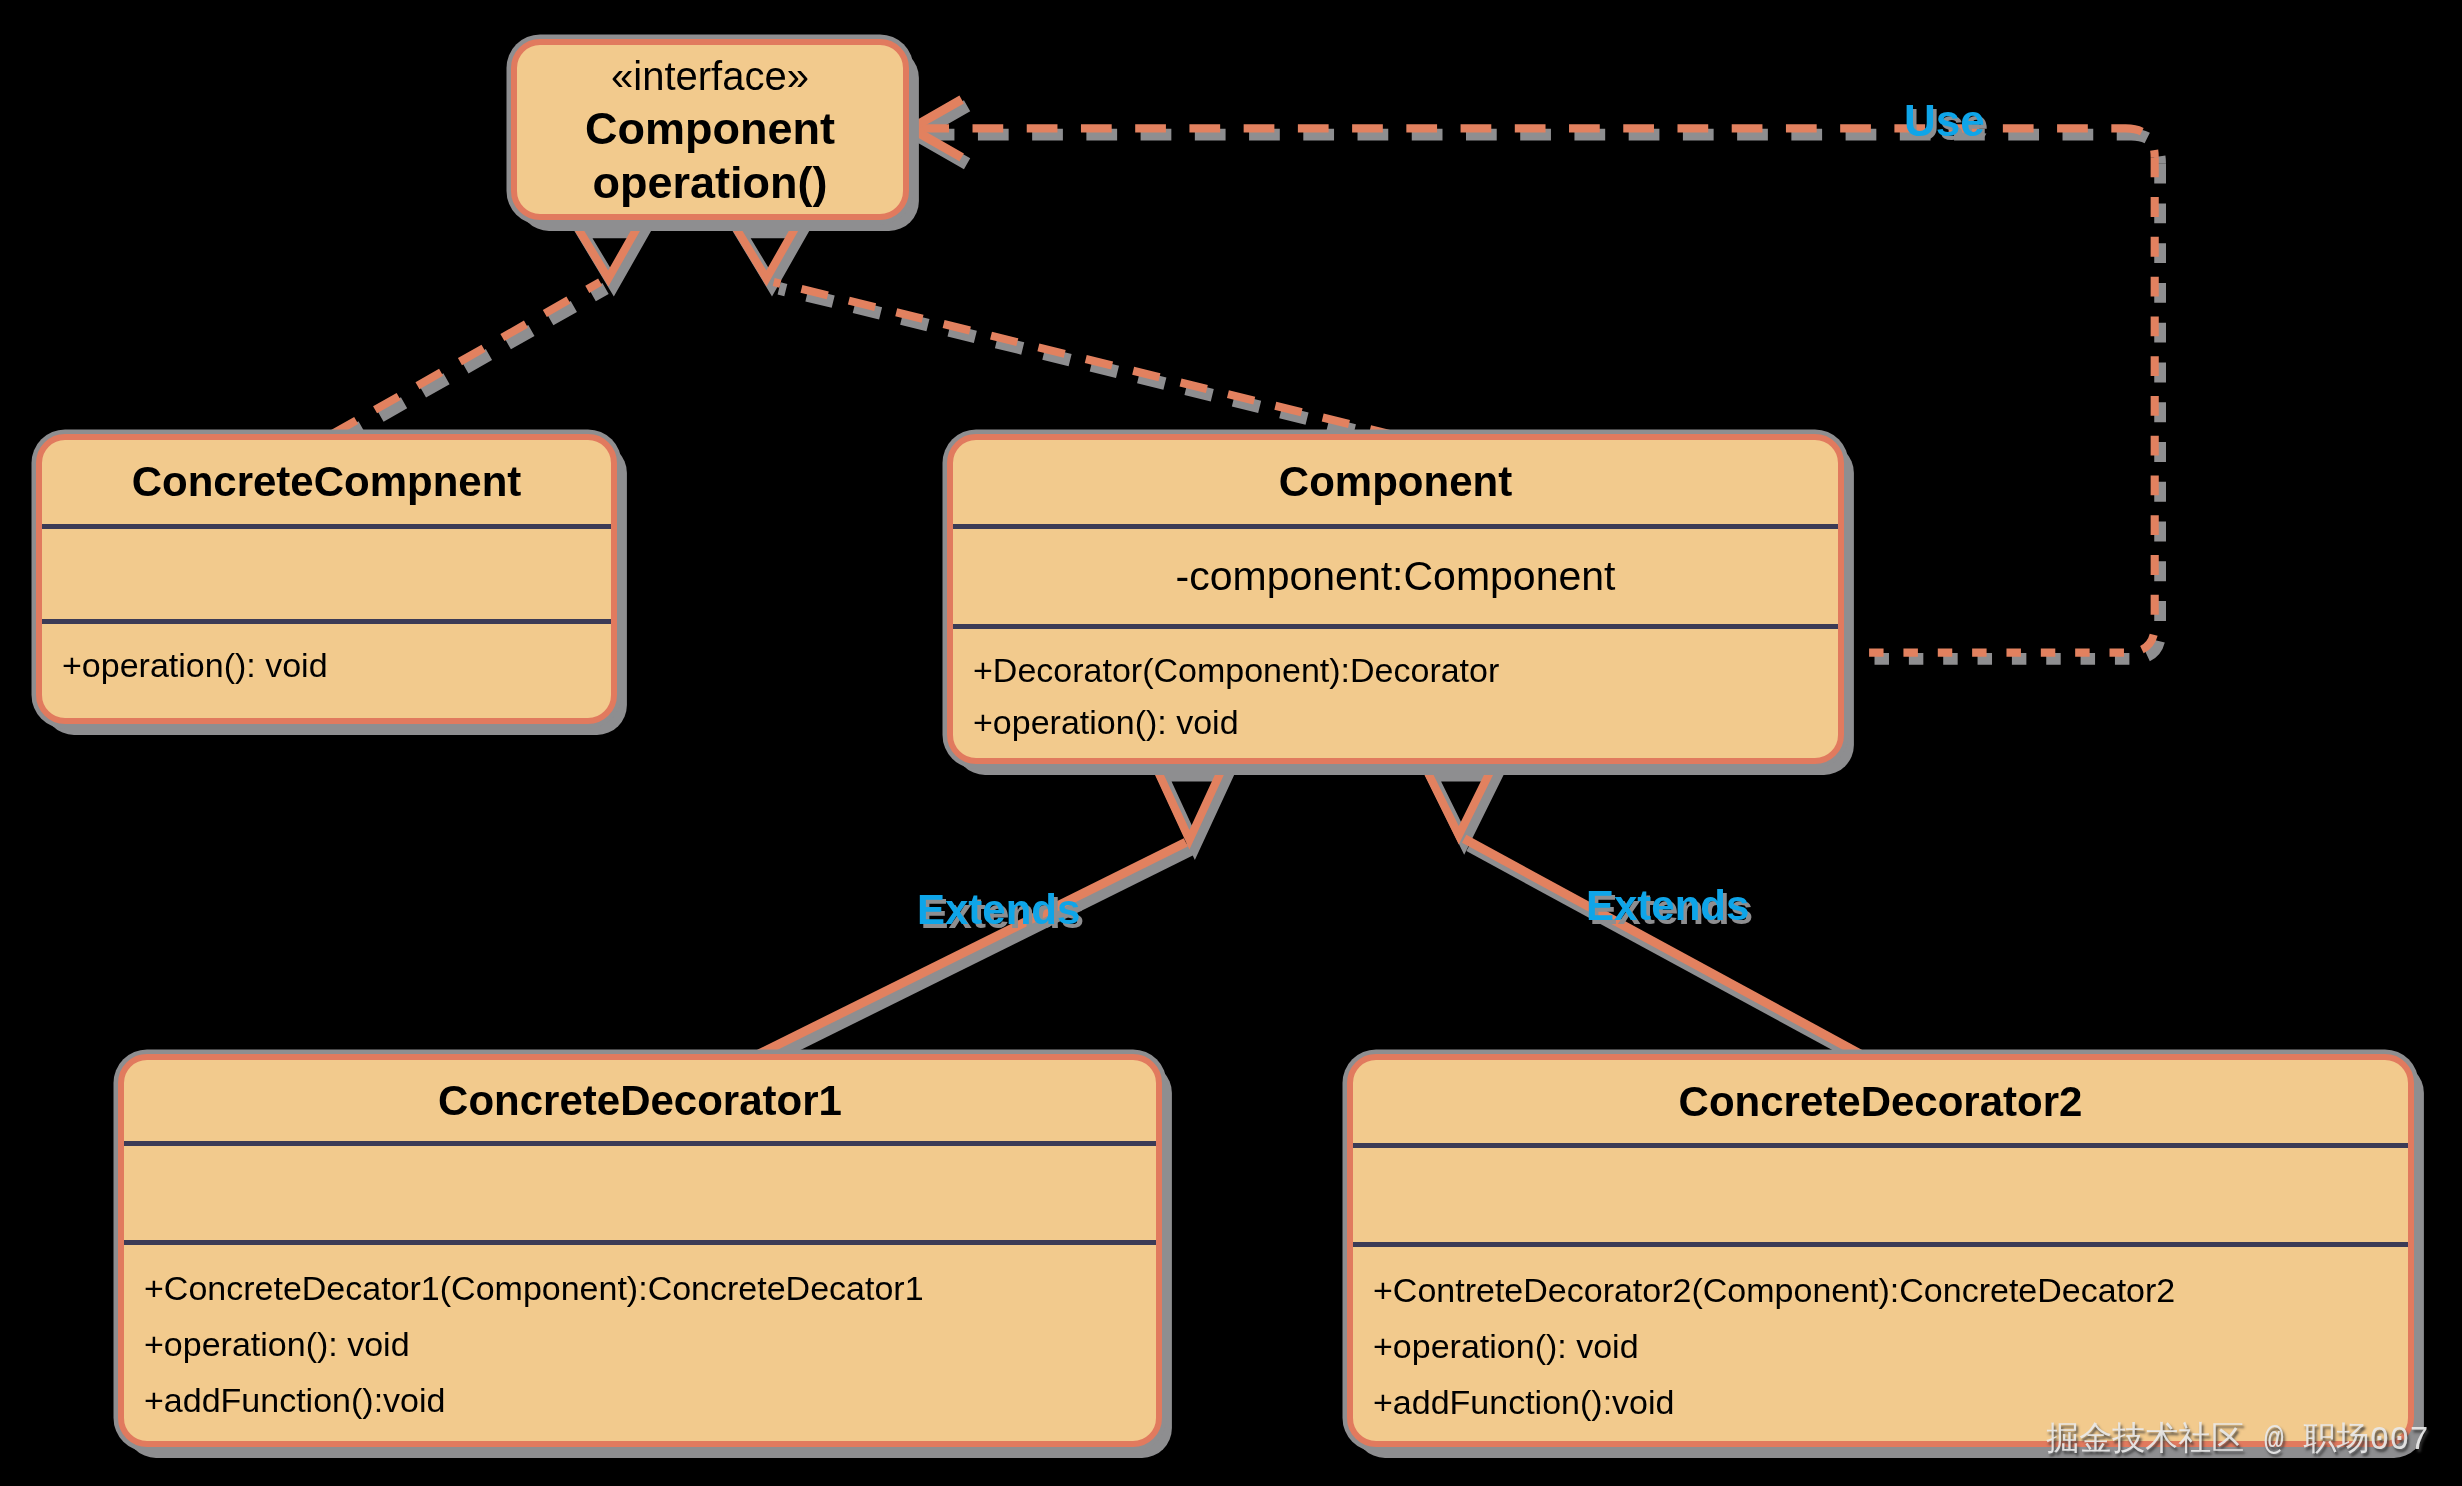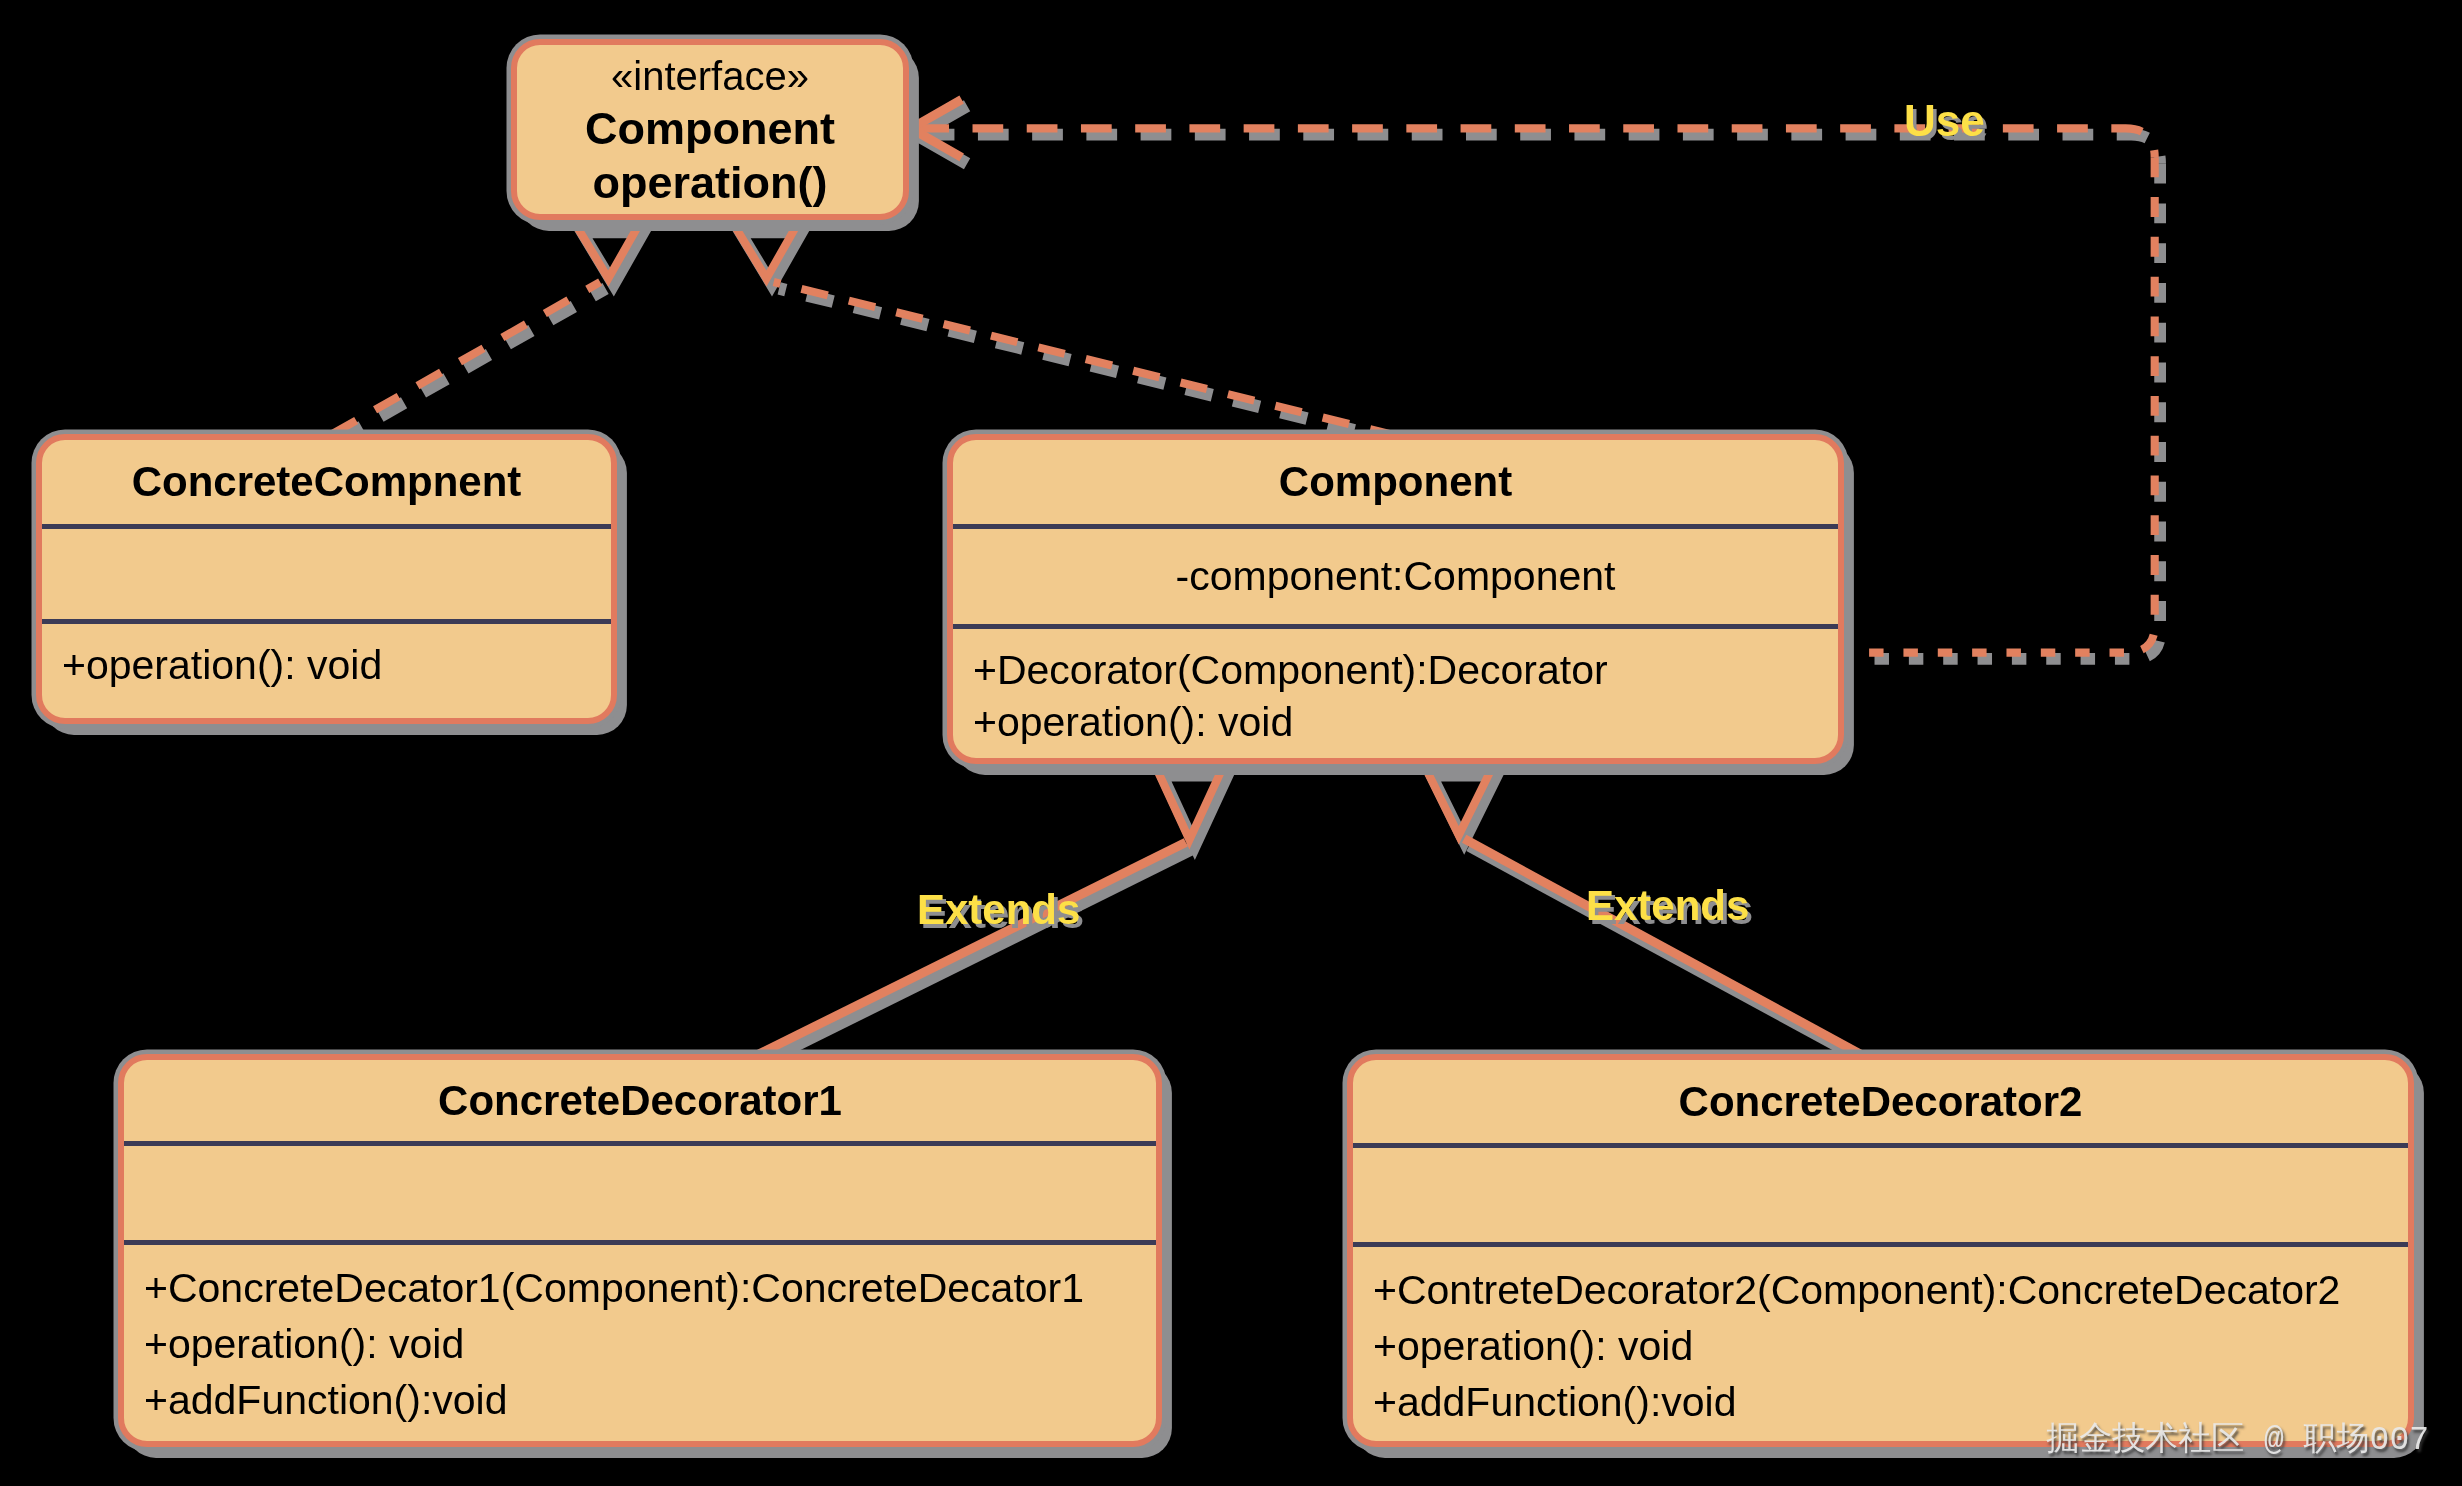--- a/index.html
+++ b/index.html
@@ -8,28 +8,28 @@
   svg.connectors{position:absolute;left:0;top:0;width:2462px;height:1486px;}
 
   .uml-box{position:absolute;background:#f2ca8d;border:6.3px solid #e17a5e;border-radius:29px;
            box-sizing:border-box;color:#000000;display:flex;flex-direction:column;
            box-shadow:0 0 0 4.5px #8e8e90, 9px 10px 0 0.9px #8e8e90;}
   .sec{box-sizing:border-box;flex:0 0 auto;}
   .sec + .sec{border-top:5.4px solid #3c3b56;}
   .sec-title{display:flex;align-items:center;justify-content:center;
              font-weight:bold;font-size:42px;}
   .sec-attrs{display:flex;align-items:center;justify-content:center;font-size:41px;}
-  .sec-methods{font-size:41px;padding:14.5px 5.4px 0 20px;}
+  .sec-methods{font-size:34px;padding:14.5px 5.4px 0 20px;}
   .m-line{white-space:nowrap;}
 
   .iface-box{align-items:center;justify-content:center;text-align:center;}
   .iface-stereotype{font-size:40px;line-height:52px;}
   .iface-name,.iface-op{font-size:45px;font-weight:bold;line-height:54px;}
 
-  .lbl{position:absolute;color:#fde047;font-weight:bold;font-size:42px;
+  .lbl{position:absolute;color:#0ea5e9;font-weight:bold;font-size:42px;
        text-shadow:3.6px 3.6px 0 #8e8e90;white-space:nowrap;}
   .watermark{position:absolute;color:rgba(233,233,233,0.92);font-size:33px;
              text-shadow:1.8px 2.7px 2.7px rgba(55,55,55,0.9);white-space:nowrap;font-family:Liberation Mono, monospace;}
 </style>
 </head>
 <body>
 
 <div class="stage">
 
   <svg class="connectors" viewBox="0 0 2724 1644">

